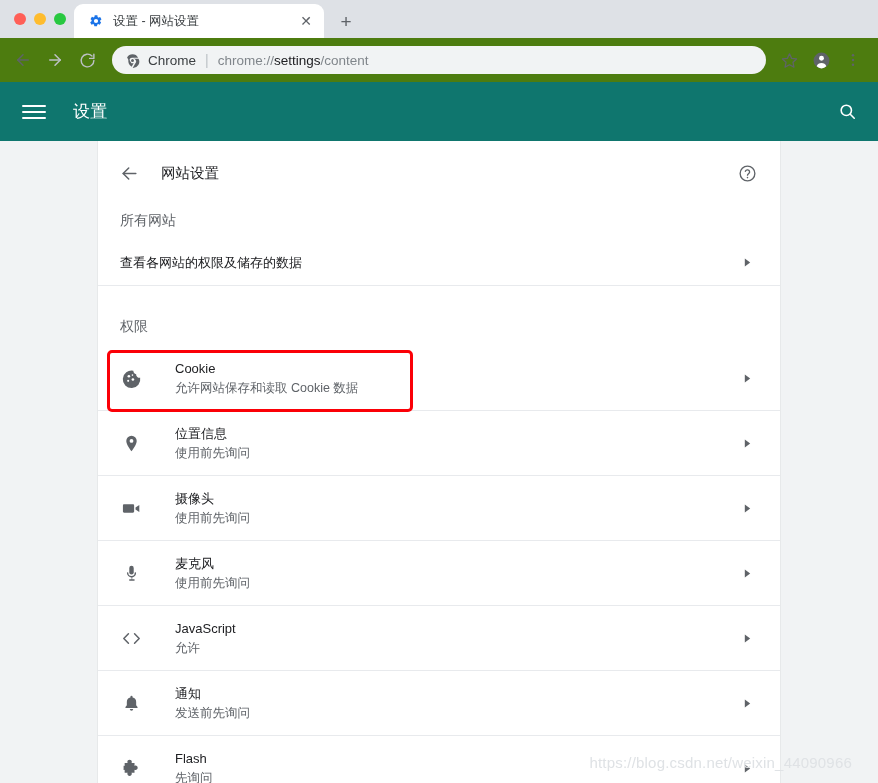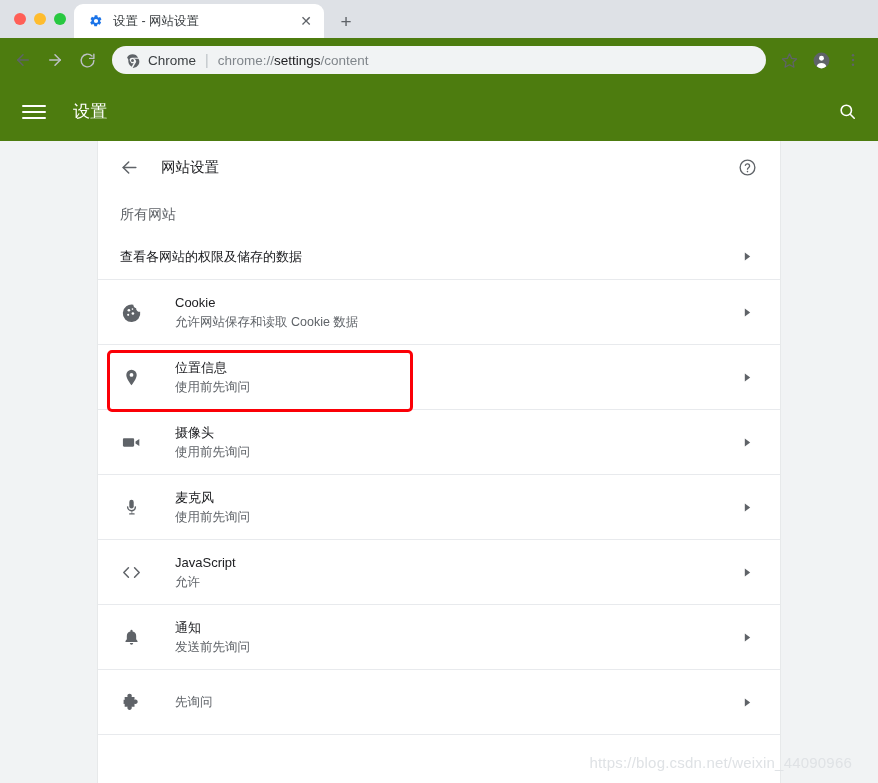--- a/index.html
+++ b/index.html
@@ -95,21 +95,21 @@
   }
   .omni-chrome-ico { width: 16px; height: 16px; flex: 0 0 16px; display: flex; align-items:center; justify-content:center;}
   .omni-chrome-label { font-size: 13.5px; color: #3c4043; white-space: nowrap; }
   .omni-sep { color: #bdc1c6; font-size: 14px; padding: 0 1px; }
   .omni-url { font-size: 13.5px; color: #80868b; white-space: nowrap; overflow: hidden; }
   .omni-url .strong { color: #202124; }
 
   
   .settings-header {
     height: 59px;
-    background: #4d7c0f;
+    background: #0f766e;
     display: flex;
     align-items: center;
     padding: 0 18px 0 22px;
     position: relative;
     z-index: 3;
   }
   .hamburger {
     width: 24px; height: 24px;
     display: flex; flex-direction: column; justify-content: center; gap: 4px;
     flex: 0 0 24px;
@@ -140,20 +140,21 @@
     background: #ffffff;
     min-height: 645px;
     box-shadow: 0 0 0 1px rgba(0,0,0,.04);
   }
 
   .card-head {
     height: 58px;
     display: flex;
     align-items: center;
     padding: 0 22px 0 18px;
+    margin-top: 6px;
   }
   .back-arrow {
     width: 26px; height: 26px;
     display: flex; align-items: center; justify-content: center;
     color: #5f6368;
     flex: 0 0 26px;
   }
   .card-head-title {
     font-size: 14.5px;
     color: #202124;
@@ -351,20 +352,21 @@
 
       <div class="simple-row">
         <span class="label">查看各网站的权限及储存的数据</span>
         <span class="chev">
           <svg width="9" height="9" viewBox="0 0 10 10" fill="currentColor">
               <polygon points="2,0.5 8,5 2,9.5"></polygon>
             </svg>
         </span>
       </div>
 
+      <div class="section-label perm">权限</div>
 
       <div class="perm-list">
 
         <div class="perm-row">
           <span class="perm-icon">
             <svg width="21" height="21" viewBox="0 0 24 24" fill="currentColor">
               <path d="M21.9 11.2a4 4 0 0 1-4.6-4.2 4 4 0 0 1-3.2-3.8A10 10 0 1 0 21.9 11.2z"></path>
               <circle cx="9" cy="9.4" r="1.5" fill="#ffffff"></circle>
               <circle cx="13.6" cy="13.2" r="1.5" fill="#ffffff"></circle>
               <circle cx="8.2" cy="14.7" r="1.2" fill="#ffffff"></circle>
@@ -471,20 +473,21 @@
           </span>
         </div>
 
         <div class="perm-row">
           <span class="perm-icon">
             <svg width="20" height="20" viewBox="0 0 24 24" fill="currentColor">
                 <path d="M10.3 2.2c1.5 0 2.7 1.1 2.7 2.5 0 .5-.2.9-.4 1.3h3.6v3.5c.4-.2.8-.4 1.3-.4 1.4 0 2.5 1.2 2.5 2.7s-1.1 2.7-2.5 2.7c-.5 0-.9-.2-1.3-.4v3.6h-3.6c.2.4.4.8.4 1.3 0 1.4-1.2 2.5-2.7 2.5s-2.7-1.1-2.7-2.5c0-.5.2-.9.4-1.3H4.4v-3.6c-.4.2-.8.4-1.3.4v-5.3c.5 0 .9.2 1.3.4V6h3.6c-.2-.4-.4-.8-.4-1.3 0-1.4 1.2-2.5 2.7-2.5z"></path>
               </svg>
           </span>
           <span class="perm-text">
+            <span class="perm-title" style="display:block">Flash</span>
             <span class="perm-sub" style="display:block">先询问</span>
           </span>
           <span class="chev">
             <svg width="9" height="9" viewBox="0 0 10 10" fill="currentColor">
                 <polygon points="2,0.5 8,5 2,9.5"></polygon>
               </svg>
           </span>
         </div>
 
       </div>

